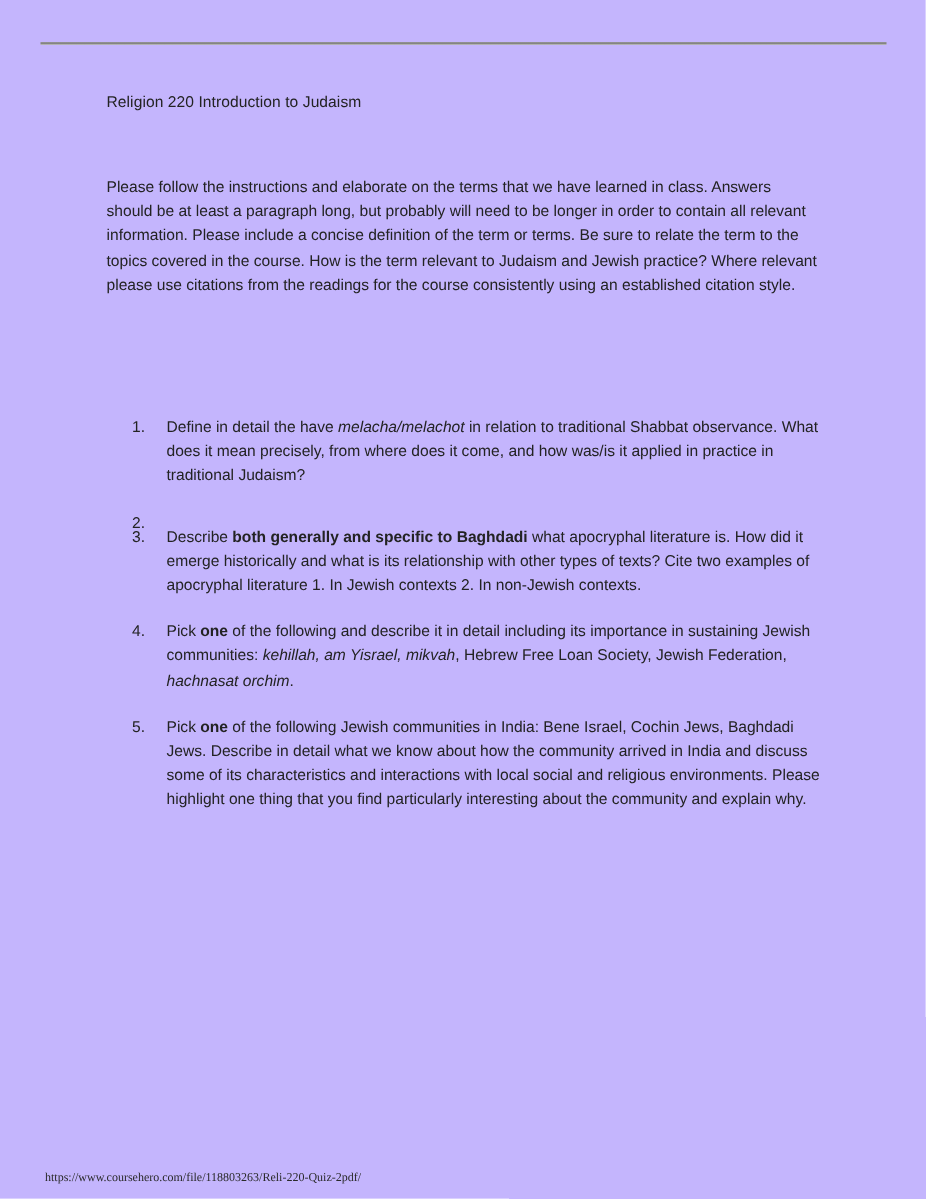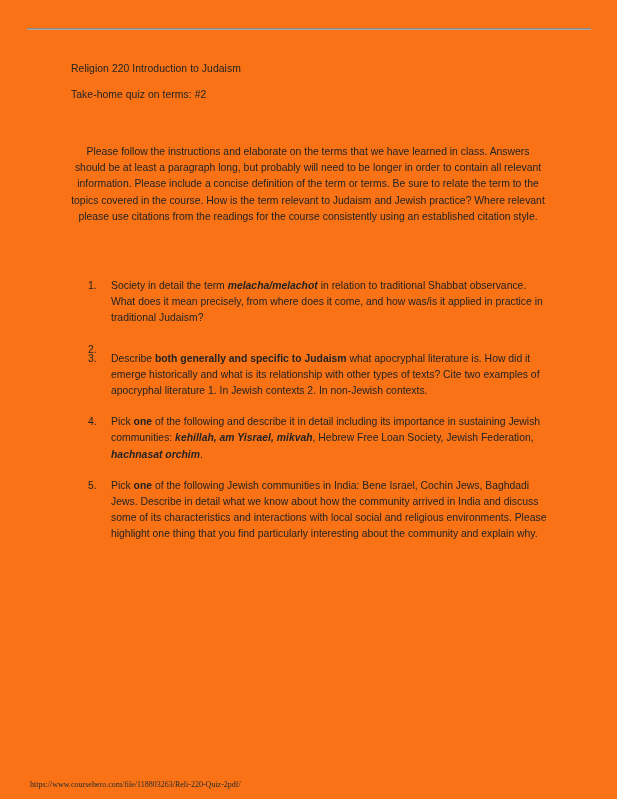--- a/index.html
+++ b/index.html
@@ -13,21 +13,21 @@
     height: 799px;
     position: relative;
     font-family: "Liberation Sans", sans-serif;
     color: #232323;
     overflow: hidden;
   }
 
   .page {
     position: absolute;
     inset: 0;
-    background: #f97316;
+    background: #c4b5fd;
   }
 
   
   .top-rule {
     position: absolute;
     left: 27px;
     top: 28px;
     width: 564px;
     height: 2px;
     background: linear-gradient(to bottom, #9a9a9a 0%, #7d7d7d 45%, #c9c9c9 100%);
@@ -50,21 +50,21 @@
 
   .instr-gap {
     height: 30px;
   }
 
   .para {
     font-size: 10.4px;
     line-height: 16.2px;
     margin: 0;
     color: #232323;
-    text-align: center;
+    text-align: left;
   }
 
   .list {
     margin: 0;
     padding: 0;
     list-style: none;
     position: absolute;
     left: 88px;
     top: 278px;
     width: 460px;
@@ -85,21 +85,21 @@
   .list-num {
     position: absolute;
     left: 0;
     top: 0;
     width: 16px;
     text-align: left;
     font-size: 10.4px;
     color: #232323;
   }
 
-  .it { font-style: italic; font-weight: bold; }
+  .it { font-style: italic; }
   .bd { font-weight: bold; }
 
   .footer-note {
     position: absolute;
     left: 32px;
     top: 748px;
     font-family: "Liberation Serif", serif;
     font-size: 8.2px;
     line-height: 11px;
     color: #1d1d1d;
@@ -119,30 +119,29 @@
 </style>
 </head>
 <body>
 
 <div class="page">
 
   <div class="top-rule"></div>
 
   <div class="content">
     <p class="head-line">Religion 220 Introduction to Judaism</p>
-    <p class="head-line">Take-home quiz on terms: #2</p>
 
     <div class="instr-gap"></div>
 
     <p class="para">Please follow the instructions and elaborate on the terms that we have learned in class. Answers should be at least a paragraph long, but probably will need to be longer in order to contain all relevant information. Please include a concise definition of the term or terms. Be sure to relate the term to the topics covered in the course. How is the term relevant to Judaism and Jewish practice? Where relevant please use citations from the readings for the course consistently using an established citation style.</p>
   </div>
 
   <ol class="list" id="question-list">
-      <li class="list-item"><span class="list-num">1.</span><span><span>Society in detail the term </span><span class="it">melacha/melachot</span><span> in relation to traditional Shabbat observance. What does it mean precisely, from where does it come, and how was/is it applied in practice in traditional Judaism?</span></span></li>
+      <li class="list-item"><span class="list-num">1.</span><span><span>Define in detail the have </span><span class="it">melacha/melachot</span><span> in relation to traditional Shabbat observance. What does it mean precisely, from where does it come, and how was/is it applied in practice in traditional Judaism?</span></span></li>
       <li class="list-item gap-big"><span class="list-num">2.</span></li>
-      <li class="list-item"><span class="list-num">3.</span><span><span>Describe </span><span class="bd">both generally and specific to Judaism</span><span> what apocryphal literature is. How did it emerge historically and what is its relationship with other types of texts? Cite two examples of apocryphal literature 1. In Jewish contexts 2. In non-Jewish contexts.</span></span></li>
+      <li class="list-item"><span class="list-num">3.</span><span><span>Describe </span><span class="bd">both generally and specific to Baghdadi</span><span> what apocryphal literature is. How did it emerge historically and what is its relationship with other types of texts? Cite two examples of apocryphal literature 1. In Jewish contexts 2. In non-Jewish contexts.</span></span></li>
       <li class="list-item"><span class="list-num">4.</span><span><span>Pick </span><span class="bd">one</span><span> of the following and describe it in detail including its importance in sustaining Jewish communities: </span><span class="it">kehillah, am Yisrael, mikvah</span><span>, Hebrew Free Loan Society, Jewish Federation, </span><span class="it">hachnasat orchim</span><span>.</span></span></li>
       <li class="list-item"><span class="list-num">5.</span><span><span>Pick </span><span class="bd">one</span><span> of the following Jewish communities in India: Bene Israel, Cochin Jews, Baghdadi Jews. Describe in detail what we know about how the community arrived in India and discuss some of its characteristics and interactions with local social and religious environments. Please highlight one thing that you find particularly interesting about the community and explain why.</span></span></li>
     </ol>
 
   <div class="footer-url">https://www.coursehero.com/file/118803263/Reli-220-Quiz-2pdf/</div>
 
 </div>
 
 </body></html>

